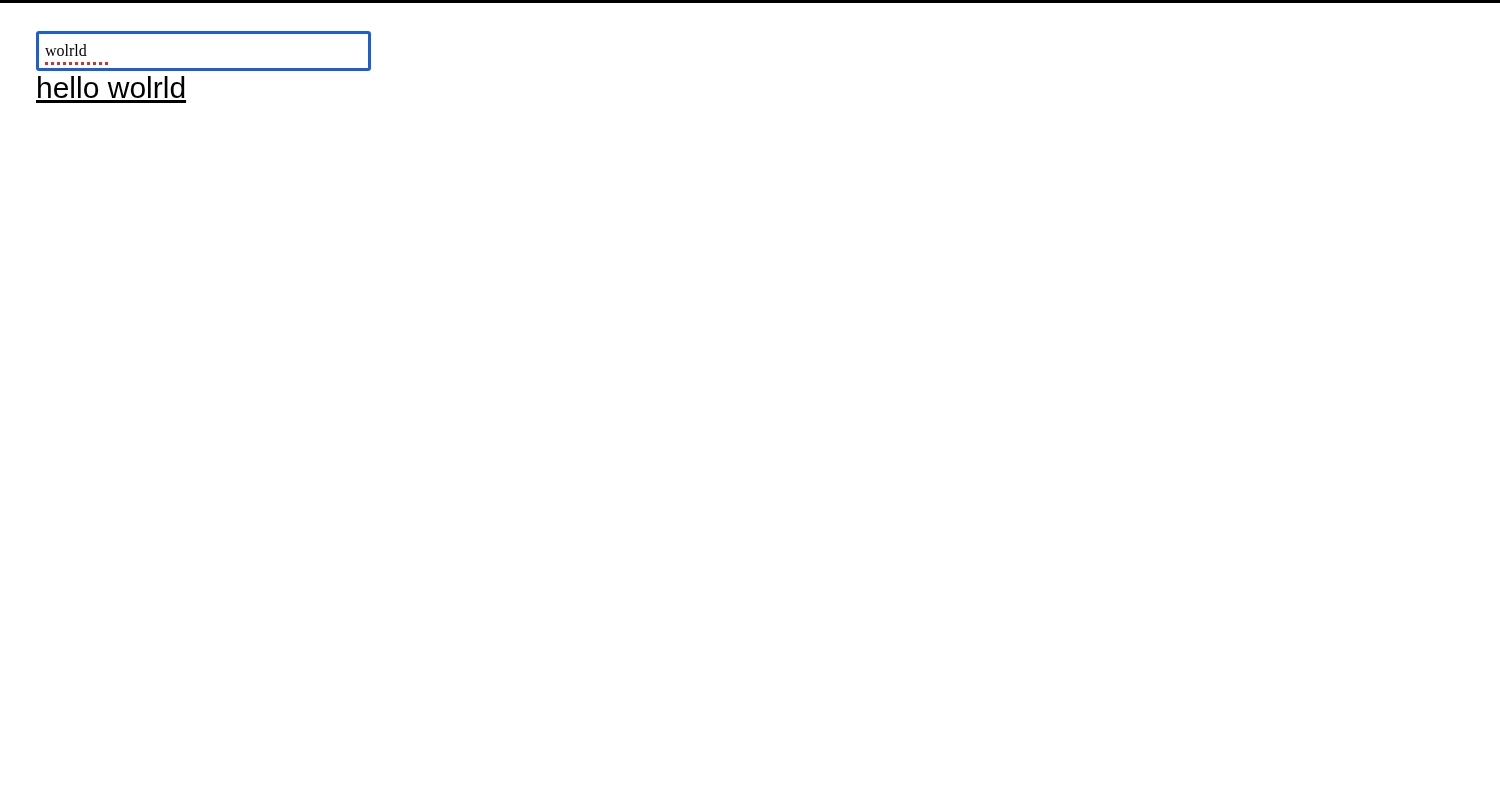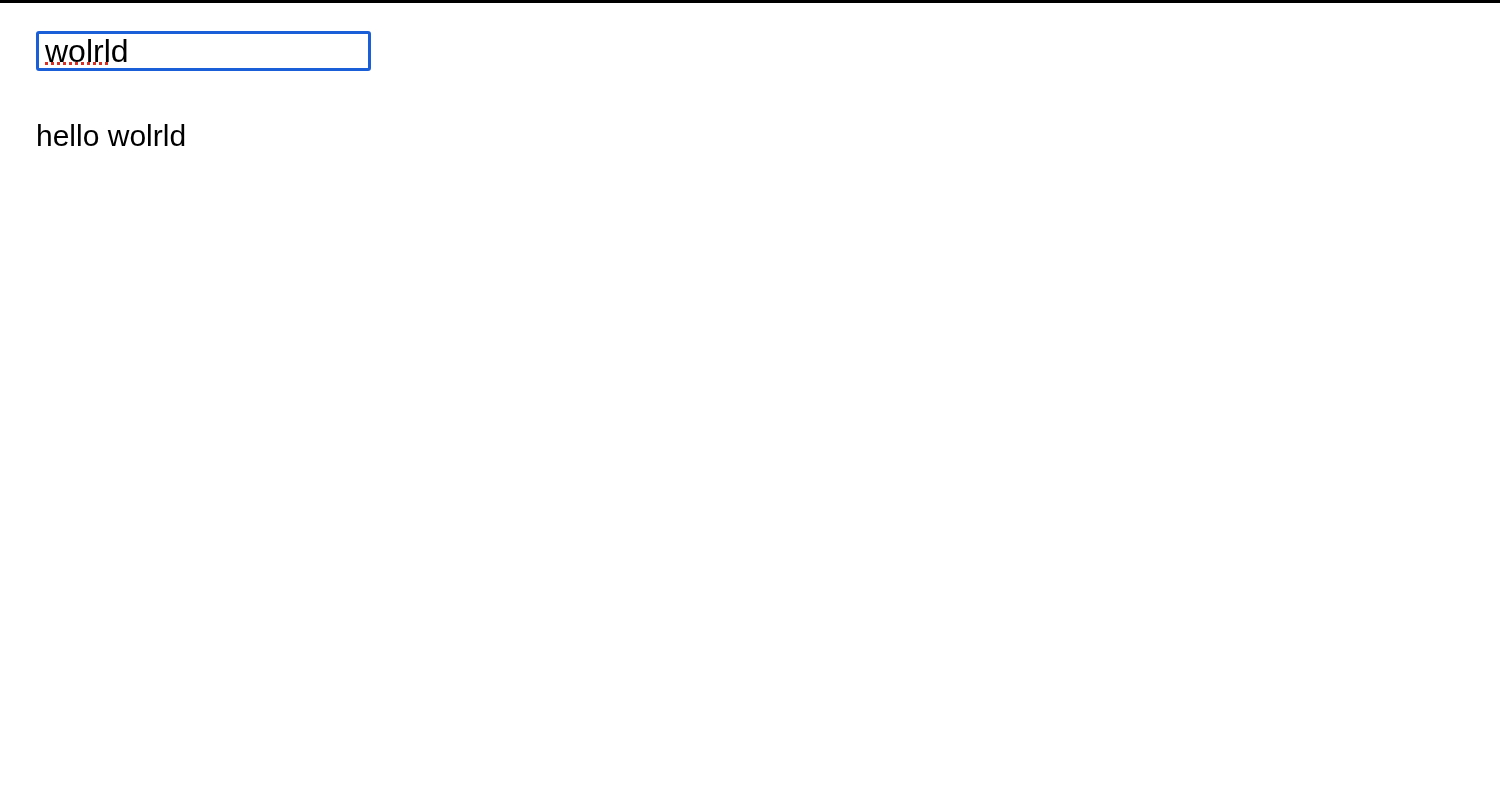--- a/index.html
+++ b/index.html
@@ -25,45 +25,45 @@
     .input-wrap {
       position: relative;
       display: inline-block;
     }
     .text-input {
       width: 335px;
       height: 40px;
       border: 3px solid #1a5fd8;
       border-radius: 3px;
       padding: 2px 6px;
-      font-size: 32px;
-      font-family: Liberation Sans, sans-serif;
+      font-size: 16px;
+      font-family: Liberation Serif, serif;
       color: #000000;
       background: #ffffff;
       outline: none;
     }
     .spellcheck-underline {
       position: absolute;
       left: 9px;
       bottom: 6px;
       width: 66px;
       height: 3px;
       pointer-events: none;
       background-image: repeating-linear-gradient(
         to right,
         #d93025 0px,
         #d93025 3px,
         transparent 3px,
         transparent 6px
       );
     }
     .output-text {
-      margin-top: 48px;
       font-size: 30px;
       color: #000000;
+      text-decoration: underline;
     }
   </style>
 </head>
 <body>
 
 <div class="top-border"></div>
 
 <div class="content-area">
   <div class="input-wrap">
     <input type="text" class="text-input" value="wolrld" style="">

